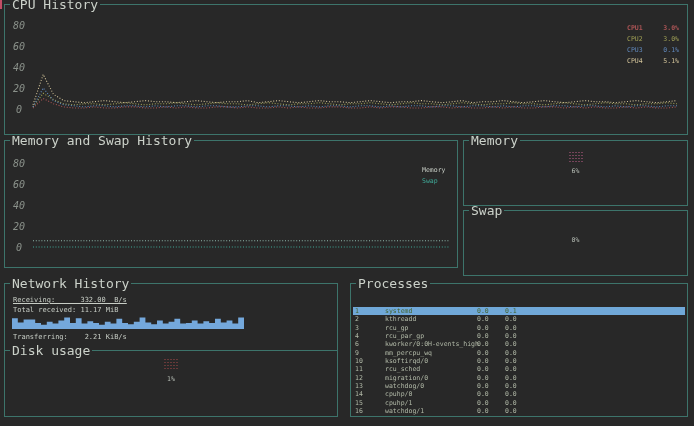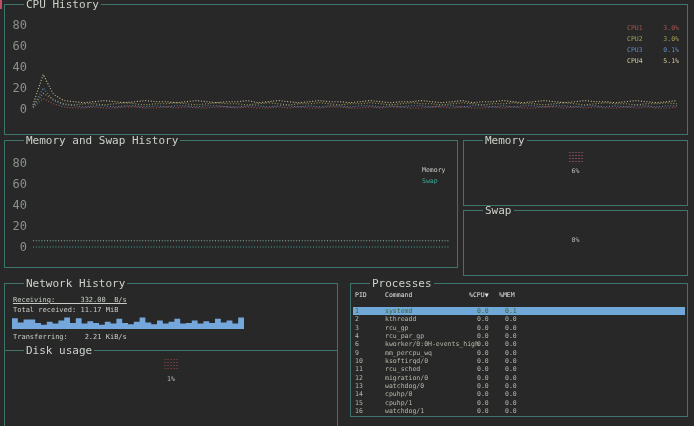--- a/index.html
+++ b/index.html
@@ -1,22 +1,22 @@
 <!DOCTYPE html>
 <html><head>
 <meta charset="utf-8">
 <style>
   html,body{margin:0;padding:0;background:#282828;}
   #screen{position:relative;width:694px;height:426px;background:#282828;overflow:hidden;
           font-family:"DejaVu Sans Mono", monospace;color:#c6ccc4;}
   .panel{position:absolute;border:1px solid #3d746b;box-sizing:border-box;}
-  .panel-title{position:absolute;top:-4px;left:19px;background:#282828;padding:0 2px;
-               color:#ccd2ca;font-size:11px;line-height:7px;white-space:pre;}
-  .ytick{position:absolute;left:6px;width:16px;text-align:right;font-size:12px;
-         line-height:7px;color:#8a918a;}
+  .panel-title{position:absolute;top:-4px;left:5px;background:#282828;padding:0 2px;
+               color:#ccd2ca;font-size:13px;line-height:7px;white-space:pre;}
+  .ytick{position:absolute;left:6px;width:16px;text-align:center;font-size:10px;
+         line-height:7px;color:#8a918a;font-style:italic;}
   svg{position:absolute;display:block;}
   .legend{position:absolute;display:flex;flex-direction:column;gap:4px;font-size:6.5px;line-height:7px;}
   .legend-row{display:flex;justify-content:space-between;width:52px;white-space:pre;}
   .dots{position:absolute;left:50%;transform:translateX(-50%);width:15px;height:11px;
         background-size:3px 3px;}
   .gauge-pct{position:absolute;left:0;right:0;text-align:center;font-size:6.5px;color:#b5bcb4;}
   .net-line{position:absolute;left:8px;font-size:7px;line-height:8px;white-space:pre;color:#c8cec6;}
   .proc-header{position:absolute;top:7px;left:2px;right:2px;height:9px;font-size:6.5px;
                color:#dde2da;}
   .proc-header span{position:absolute;white-space:pre;}
@@ -37,21 +37,21 @@
   <div class="panel" style="left:4px;top:4px;width:684px;height:131px;">
     <span class="panel-title">CPU History</span>
     <div></div>
     <svg style="left:24px;top:6px;" width="654" height="106" viewBox="0 0 654 106">
         <polyline points="4.0,97.0 14.2,87.5 24.4,92.8 34.7,95.9 44.9,97.0 55.1,97.0 65.3,95.9 75.6,97.0 85.8,97.0 96.0,95.9 106.2,95.9 116.4,97.0 126.7,97.0 136.9,95.9 147.1,97.0 157.3,95.9 167.6,97.0 177.8,97.0 188.0,95.9 198.2,95.9 208.4,97.0 218.7,95.9 228.9,97.0 239.1,97.0 249.3,95.9 259.6,97.0 269.8,95.9 280.0,97.0 290.2,97.0 300.4,95.9 310.7,95.9 320.9,97.0 331.1,97.0 341.3,95.9 351.6,97.0 361.8,95.9 372.0,95.9 382.2,97.0 392.4,97.0 402.7,95.9 412.9,95.9 423.1,97.0 433.3,95.9 443.6,97.0 453.8,97.0 464.0,95.9 474.2,97.0 484.4,95.9 494.7,97.0 504.9,97.0 515.1,95.9 525.3,95.9 535.6,97.0 545.8,95.9 556.0,97.0 566.2,95.9 576.4,97.0 586.7,97.0 596.9,95.9 607.1,97.0 617.3,95.9 627.6,97.0 637.8,97.0 648.0,95.9" fill="none" stroke="#aa5455" stroke-width="1.1" stroke-dasharray="1 1.8"></polyline>
         <polyline points="4.0,95.9 14.2,82.3 24.4,88.5 34.7,92.8 44.9,93.8 55.1,92.8 65.3,92.8 75.6,93.8 85.8,92.8 96.0,91.7 106.2,92.8 116.4,93.8 126.7,92.8 136.9,92.8 147.1,91.7 157.3,92.8 167.6,93.8 177.8,92.8 188.0,91.7 198.2,92.8 208.4,92.8 218.7,93.8 228.9,92.8 239.1,91.7 249.3,92.8 259.6,93.8 269.8,92.8 280.0,92.8 290.2,91.7 300.4,92.8 310.7,93.8 320.9,92.8 331.1,92.8 341.3,91.7 351.6,92.8 361.8,93.8 372.0,92.8 382.2,91.7 392.4,92.8 402.7,92.8 412.9,93.8 423.1,92.8 433.3,91.7 443.6,92.8 453.8,93.8 464.0,92.8 474.2,92.8 484.4,91.7 494.7,92.8 504.9,92.8 515.1,93.8 525.3,92.8 535.6,91.7 545.8,92.8 556.0,93.8 566.2,92.8 576.4,91.7 586.7,92.8 596.9,92.8 607.1,93.8 617.3,92.8 627.6,92.8 637.8,91.7 648.0,92.8" fill="none" stroke="#a0a055" stroke-width="1.1" stroke-dasharray="1 1.8"></polyline>
         <polyline points="4.0,95.9 14.2,77.0 24.4,89.6 34.7,93.8 44.9,94.8 55.1,95.9 65.3,94.8 75.6,94.8 85.8,95.9 96.0,94.8 106.2,94.8 116.4,95.9 126.7,94.8 136.9,95.9 147.1,94.8 157.3,94.8 167.6,95.9 177.8,94.8 188.0,94.8 198.2,95.9 208.4,95.9 218.7,94.8 228.9,94.8 239.1,95.9 249.3,94.8 259.6,94.8 269.8,95.9 280.0,94.8 290.2,95.9 300.4,94.8 310.7,94.8 320.9,95.9 331.1,94.8 341.3,94.8 351.6,95.9 361.8,94.8 372.0,95.9 382.2,94.8 392.4,94.8 402.7,95.9 412.9,94.8 423.1,94.8 433.3,95.9 443.6,94.8 453.8,94.8 464.0,95.9 474.2,94.8 484.4,95.9 494.7,94.8 504.9,94.8 515.1,95.9 525.3,94.8 535.6,94.8 545.8,95.9 556.0,94.8 566.2,94.8 576.4,95.9 586.7,94.8 596.9,95.9 607.1,94.8 617.3,94.8 627.6,95.9 637.8,94.8 648.0,94.8" fill="none" stroke="#6189bd" stroke-width="1.1" stroke-dasharray="1 1.8"></polyline>
         <polyline points="4.0,93.8 14.2,63.4 24.4,83.3 34.7,89.6 44.9,90.7 55.1,91.7 65.3,90.7 75.6,89.6 85.8,90.7 96.0,91.7 106.2,90.7 116.4,89.6 126.7,90.7 136.9,90.7 147.1,91.7 157.3,90.7 167.6,89.6 177.8,90.7 188.0,91.7 198.2,90.7 208.4,90.7 218.7,89.6 228.9,91.7 239.1,90.7 249.3,89.6 259.6,90.7 269.8,91.7 280.0,90.7 290.2,89.6 300.4,90.7 310.7,90.7 320.9,91.7 331.1,90.7 341.3,89.6 351.6,90.7 361.8,91.7 372.0,90.7 382.2,90.7 392.4,89.6 402.7,90.7 412.9,91.7 423.1,90.7 433.3,89.6 443.6,91.7 453.8,90.7 464.0,90.7 474.2,89.6 484.4,90.7 494.7,91.7 504.9,90.7 515.1,89.6 525.3,90.7 535.6,91.7 545.8,90.7 556.0,89.6 566.2,90.7 576.4,90.7 586.7,91.7 596.9,90.7 607.1,89.6 617.3,90.7 627.6,91.7 637.8,90.7 648.0,89.6" fill="none" stroke="#d3c49a" stroke-width="1.1" stroke-dasharray="1 1.8"></polyline>
       </svg>
     <div class="legend" style="right:8px;top:20px;">
-      <div class="legend-row" style="color: rgb(170, 84, 85);">
+      <div class="legend-row" style="color: rgb(170, 84, 85); font-weight: bold;">
         <span>CPU1</span>
         <span>3.0%</span>
       </div>
       <div class="legend-row" style="color: rgb(160, 160, 85);">
         <span>CPU2</span>
         <span>3.0%</span>
       </div>
       <div class="legend-row" style="color: rgb(97, 137, 189);">
         <span>CPU3</span>
         <span>0.1%</span>
@@ -104,34 +104,28 @@
   <div class="panel" style="left:4px;top:283px;width:334px;height:68px;">
     <span class="panel-title">Network History</span>
     <div class="net-line" style="top:12px;text-decoration:underline;">Receiving:      332.00  B/s</div>
     <div class="net-line" style="top:22px;">Total received: 11.17 MiB</div>
     <svg style="left:7px;top:32px;" width="232" height="13" viewBox="0 0 232 13">
         <path d="M0,13 L0.0,2.2 L5.8,2.2 L5.8,6.4 L11.6,6.4 L11.6,3.4 L17.4,3.4 L17.4,3.4 L23.2,3.4 L23.2,7.0 L29.0,7.0 L29.0,8.8 L34.8,8.8 L34.8,5.8 L40.6,5.8 L40.6,7.6 L46.4,7.6 L46.4,4.6 L52.2,4.6 L52.2,1.6 L58.0,1.6 L58.0,7.0 L63.8,7.0 L63.8,2.2 L69.6,2.2 L69.6,7.6 L75.4,7.6 L75.4,5.2 L81.2,5.2 L81.2,7.0 L87.0,7.0 L87.0,8.8 L92.8,8.8 L92.8,5.8 L98.6,5.8 L98.6,7.6 L104.4,7.6 L104.4,2.8 L110.2,2.8 L110.2,7.0 L116.0,7.0 L116.0,8.2 L121.8,8.2 L121.8,5.8 L127.6,5.8 L127.6,1.6 L133.4,1.6 L133.4,6.4 L139.2,6.4 L139.2,8.2 L145.0,8.2 L145.0,4.6 L150.8,4.6 L150.8,7.6 L156.6,7.6 L156.6,5.8 L162.4,5.8 L162.4,2.8 L168.2,2.8 L168.2,7.6 L174.0,7.6 L174.0,7.0 L179.8,7.0 L179.8,4.6 L185.6,4.6 L185.6,7.6 L191.4,7.6 L191.4,5.2 L197.2,5.2 L197.2,7.0 L203.0,7.0 L203.0,2.8 L208.8,2.8 L208.8,6.4 L214.6,6.4 L214.6,4.6 L220.4,4.6 L220.4,7.6 L226.2,7.6 L226.2,1.6 L232.0,1.6 L232,13 Z" fill="#74a8dc"></path>
       </svg>
     <div class="net-line" style="top:49px;">Transferring:    2.21 KiB/s</div>
   </div>
 
-  <div class="panel" style="left:4px;top:350px;width:334px;height:77px;">
+  <div class="panel" style="left:4px;top:350px;width:334px;height:67px;">
     <span class="panel-title">Disk usage</span>
     <div class="dots" style="top: 7px; background-image: radial-gradient(circle, rgb(168, 74, 74) 38%, transparent 45%);"></div>
     <div class="gauge-pct" style="top:24px;">1%</div>
   </div>
 
   <div class="panel" style="left:350px;top:283px;width:338px;height:134px;">
     <span class="panel-title">Processes</span>
-    <div class="proc-header">
-      <span class="ph-pid">PID</span>
-      <span class="ph-command">Command</span>
-      <span class="ph-cpu">%CPU▼</span>
-      <span class="ph-mem">%MEM</span>
-    </div>
     <div id="proc-rows">
         <div class="proc-row selected">
           <span class="pc-pid">1</span>
           <span class="pc-command">systemd</span>
           <span class="pc-cpu">0.0</span>
           <span class="pc-mem">0.1</span>
         </div>
         <div class="proc-row">
           <span class="pc-pid">2</span>
           <span class="pc-command">kthreadd</span>

